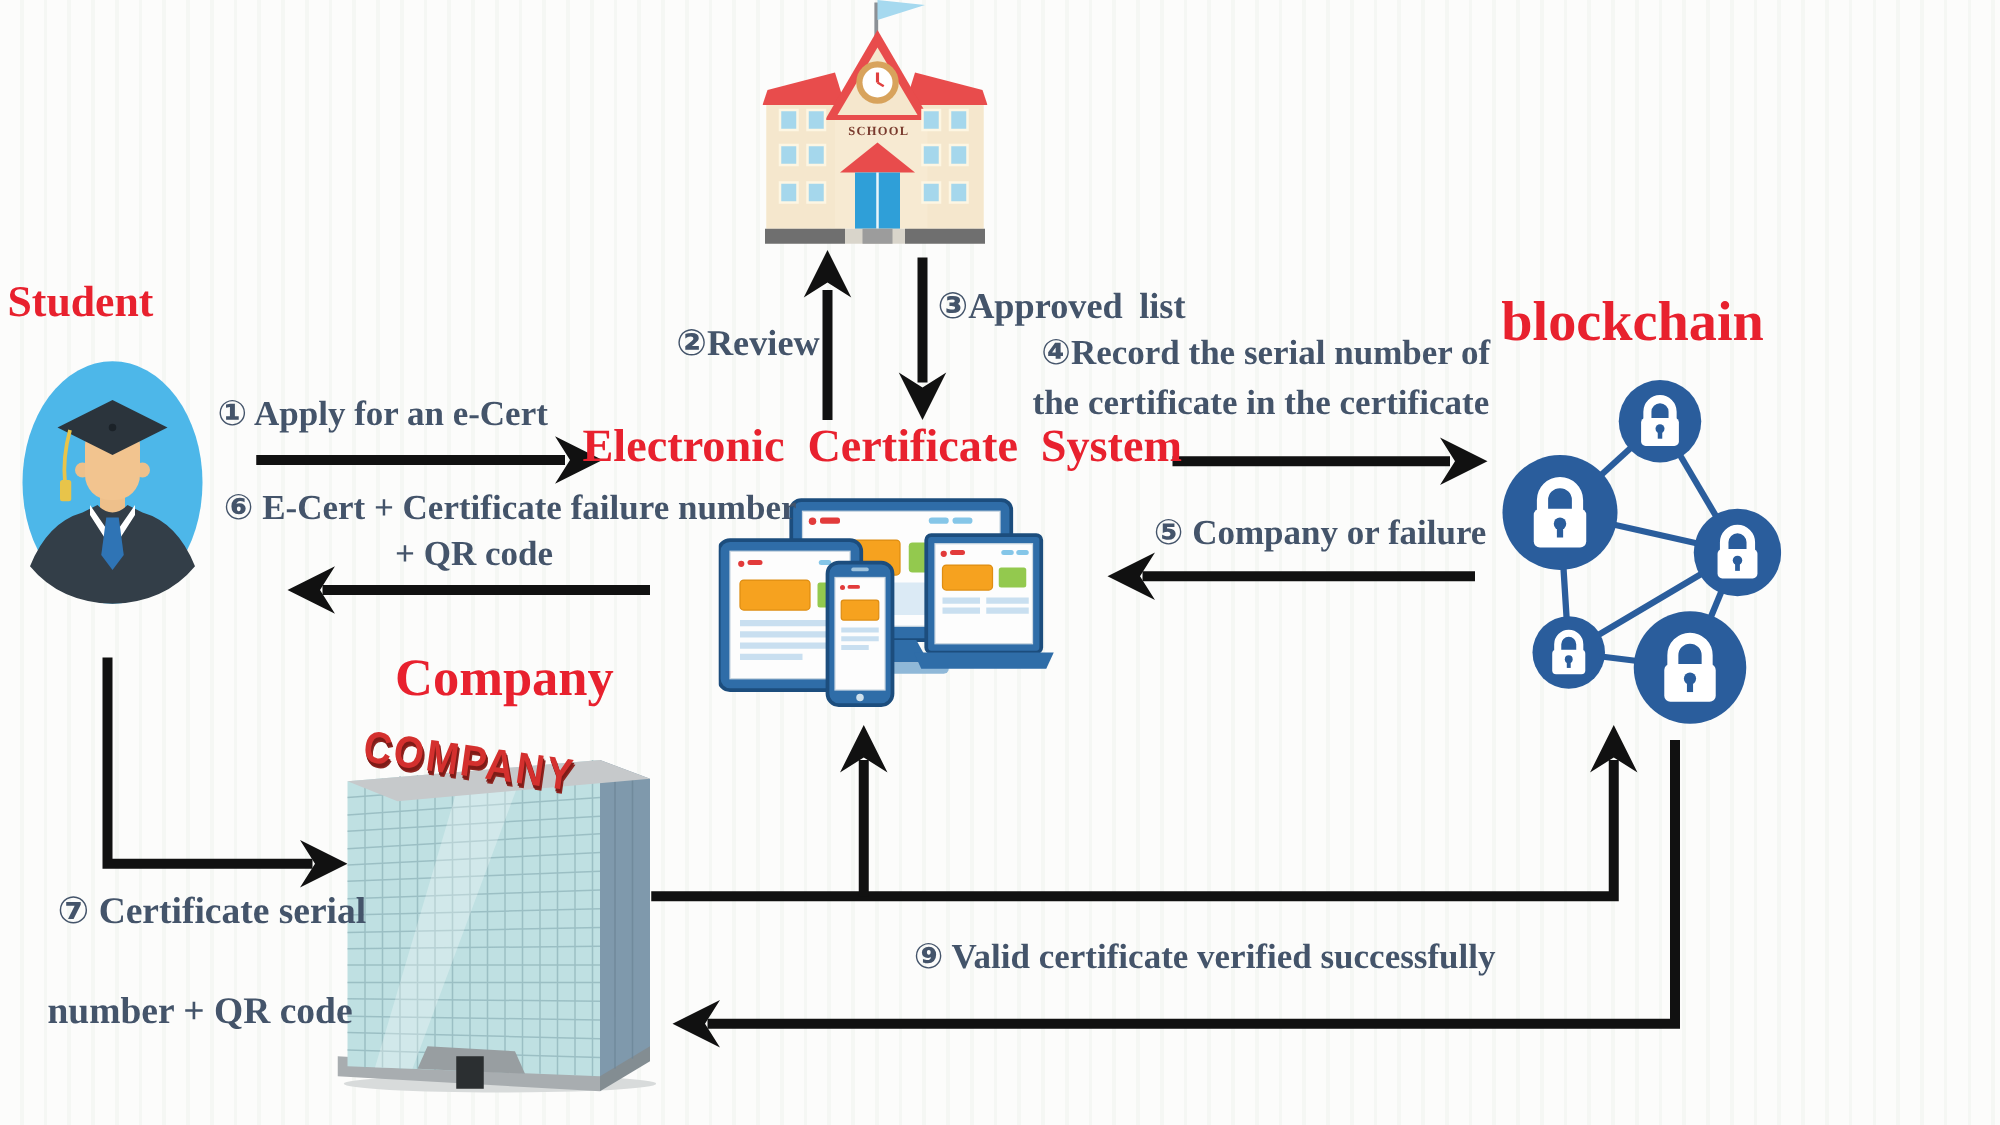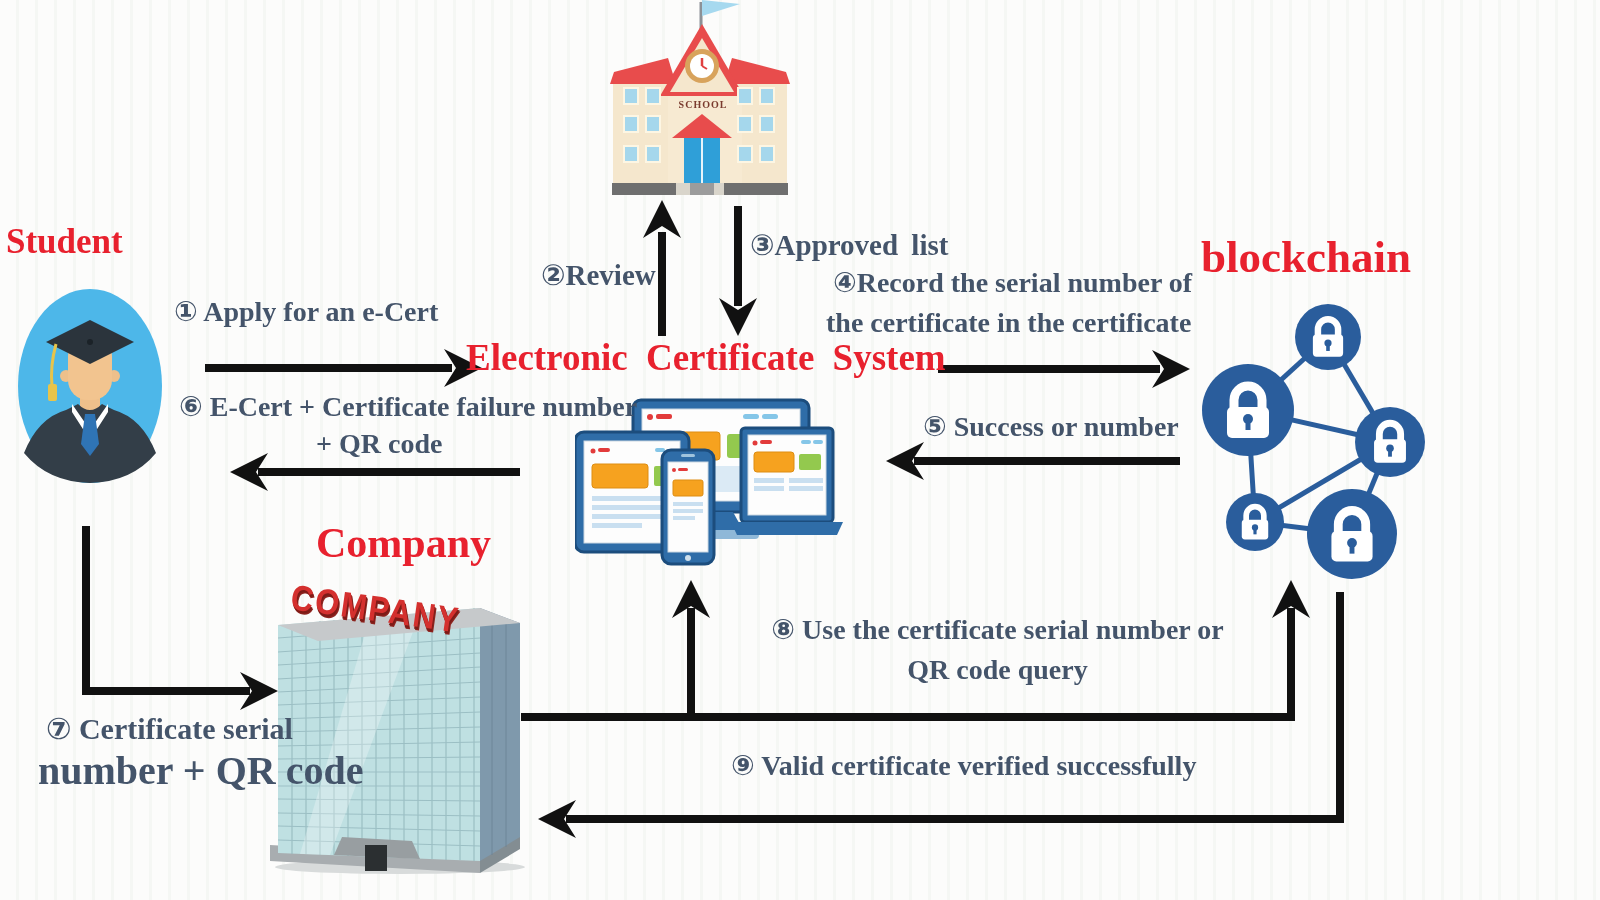--- a/index.html
+++ b/index.html
@@ -22,30 +22,30 @@
   .l-student{left:6px;top:224px;font-size:35px;}
   .l-ecs{left:466px;top:339px;font-size:37px;word-spacing:9px;}
   .l-blockchain{left:1201px;top:235px;font-size:45px;}
   .l-company{left:316px;top:522px;font-size:42px;}
   .company-sign{
     position:absolute;z-index:3;left:294px;top:577px;font-size:31px;font-weight:800;letter-spacing:2px;
     color:#d4302e;font-family:"Liberation Sans","DejaVu Sans",sans-serif;
     transform:rotate(8deg) scaleY(1.15);transform-origin:left top;
     text-shadow:1px 2px 0 #7e1b17,2px 3px 0 #8d241f;white-space:nowrap;
   }
-  .l-f1{left:174px;top:296px;text-align:right;}
+  .l-f1{left:174px;top:316px;text-align:right;}
   .l-f2{left:541px;top:259px;font-size:29px;}
   .l-f3{left:750px;top:229px;font-size:29px;word-spacing:6px;}
   .l-f4a{left:833px;top:267px;}
   .l-f4b{left:826px;top:307px;}
   .l-f5{left:923px;top:411px;}
   .l-f6a{left:179px;top:391px;}
   .l-f6b{left:316px;top:428px;}
   .l-f7a{left:46px;top:712px;font-size:30px;}
-  .l-f7b{left:38px;top:748px;font-size:40px;}
+  .l-f7b{left:38px;top:792px;font-size:30px;}
   .l-f8{left:745px;top:614px;width:505px;text-align:center;}
   .l-f8 .line2{margin-top:8px;}
   .l-f9{left:731px;top:750px;}
 </style>
 </head>
 <body>
 
 <div class="canvas">
 
   <svg class="overlay" width="1600" height="900" viewBox="0 0 1600 900">
@@ -268,24 +268,20 @@
   <div class="red-heading l-student">Student</div>
   <div class="red-heading l-ecs">Electronic Certificate System</div>
   <div class="red-heading l-blockchain">blockchain</div>
   <div class="red-heading l-company">Company</div>
 
   <div class="flow-label l-f1">① Apply for an e-Cert</div>
   <div class="flow-label l-f2">②Review</div>
   <div class="flow-label l-f3">③Approved list</div>
   <div class="flow-label l-f4a">④Record the serial number of</div>
   <div class="flow-label l-f4b">the certificate in the certificate</div>
-  <div class="flow-label l-f5">⑤ Success or number</div>
+  <div class="flow-label l-f5">⑤ Company or failure</div>
   <div class="flow-label l-f6a">⑥ E-Cert + Certificate failure number</div>
   <div class="flow-label l-f6b">+ QR code</div>
   <div class="flow-label l-f7a">⑦ Certificate serial</div>
   <div class="flow-label l-f7b">number + QR code</div>
-  <div class="flow-label l-f8">
-    <div class="line1">⑧ Use the certificate serial number or</div>
-    <div class="line2">QR code query</div>
-  </div>
   <div class="flow-label l-f9">⑨ Valid certificate verified successfully</div>
 
 </div>
 
 </body></html>

